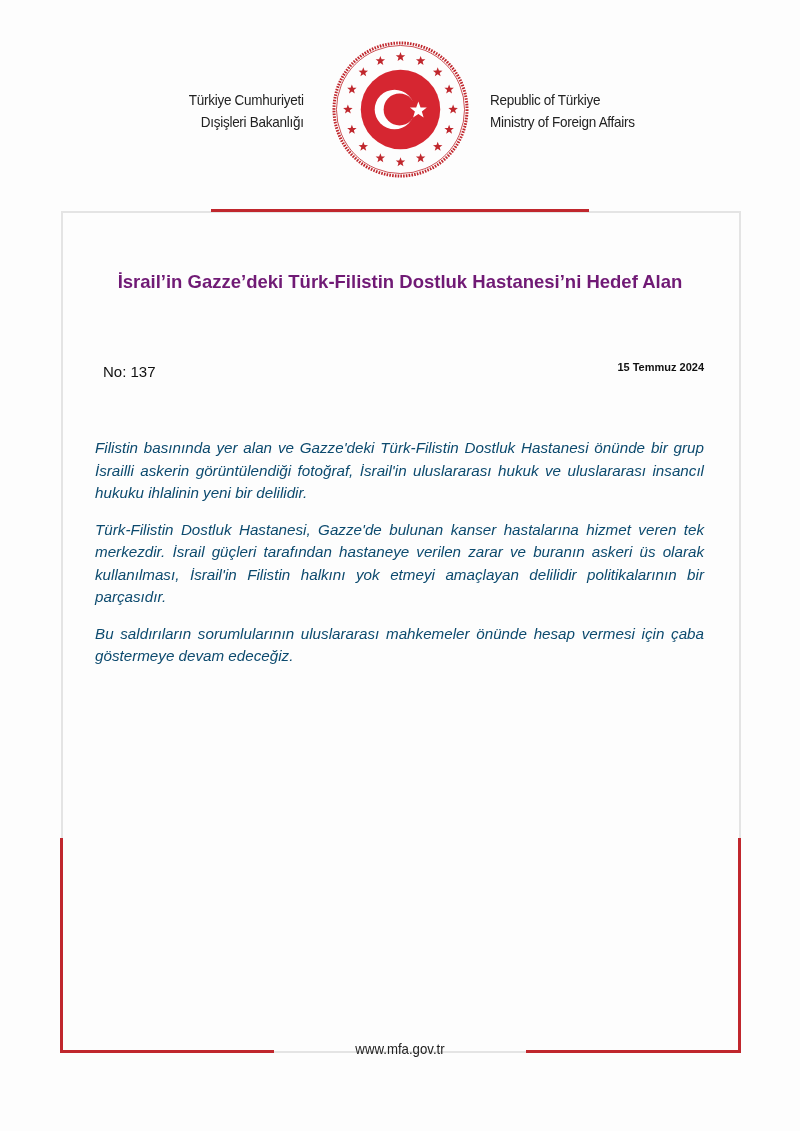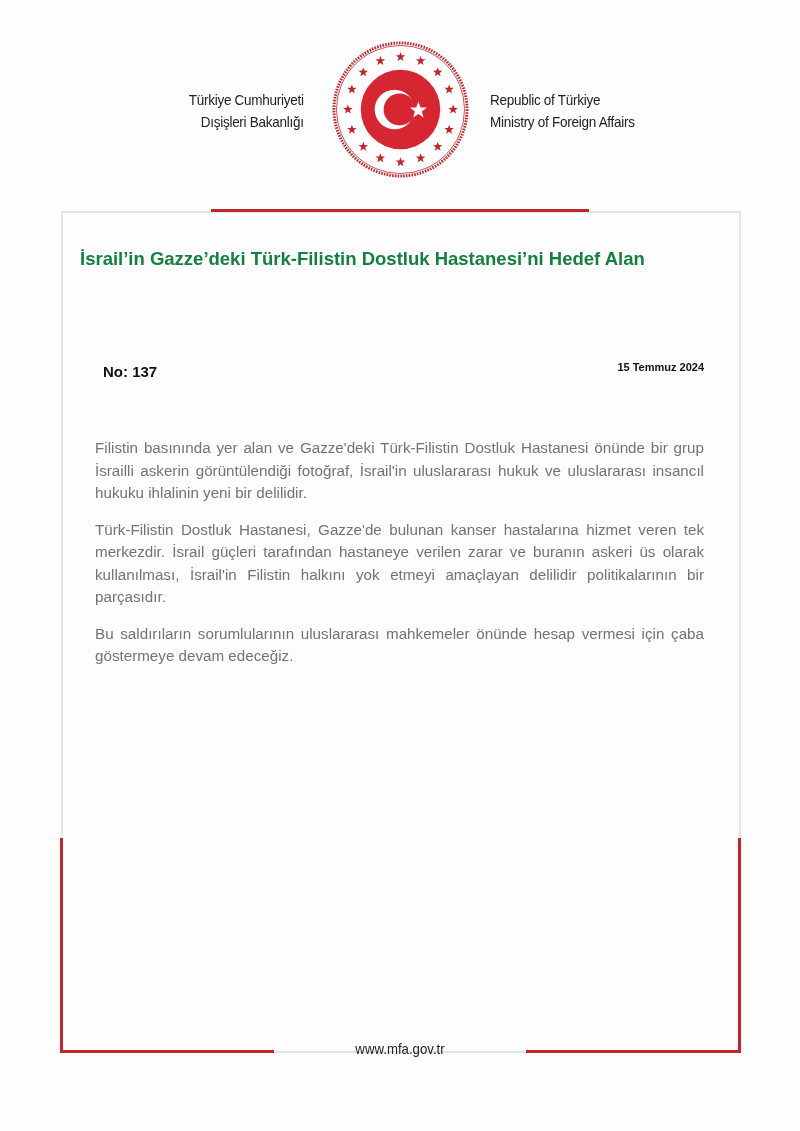--- a/index.html
+++ b/index.html
@@ -21,30 +21,30 @@
   }
   .emblem { position: absolute; left: 331px; top: 40px; width: 139px; height: 139px; }
 
   .frame-line { position: absolute; }
   .grey-h { height: 2px; background: #e4e4e4; }
   .grey-v { width: 2px; background: #e4e4e4; }
   .red-h { height: 3px; background: #c0272d; }
   .red-v { width: 3px; background: #c0272d; }
 
   .title {
-    position: absolute; left: 80px; width: 640px; top: 246px;
-    font-weight: bold; font-size: 18.5px; line-height: 26px;
-    color: #15803d;
+    position: absolute; left: 80px; width: 640px; top: 269px;
+    text-align: center; font-weight: bold; font-size: 18.5px; line-height: 26px;
+    color: #701a75;
   }
-  .doc-no { position: absolute; left: 103px; top: 363px; font-weight: bold; font-size: 15px; }
+  .doc-no { position: absolute; left: 103px; top: 363px; font-weight: normal; font-size: 15px; }
   .doc-date { position: absolute; right: 96px; top: 361px; font-weight: bold; font-size: 11px; }
 
   .body-text {
     position: absolute; left: 95px; width: 609px; top: 437px;
-    font-size: 15.2px; line-height: 22.5px; text-align: justify; color: #737373;
+    font-size: 15.2px; line-height: 22.5px; text-align: justify; color: #0c4a6e; font-style: italic;
   }
   .body-text p { margin: 0 0 14px 0; }
 
   .url {
     position: absolute; left: 0; width: 800px; top: 1040px; text-align: center;
     font-size: 15px; color: #222; transform: scaleX(0.88);
   }
 </style>
 </head>
 <body>

